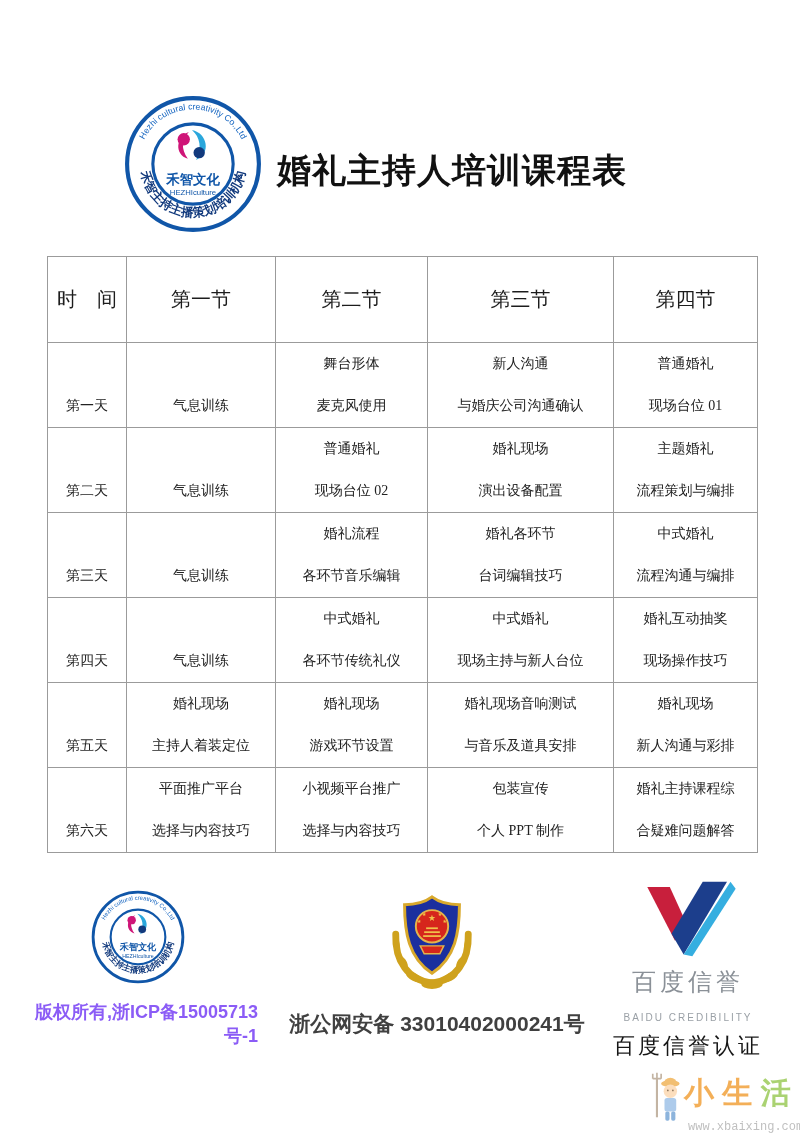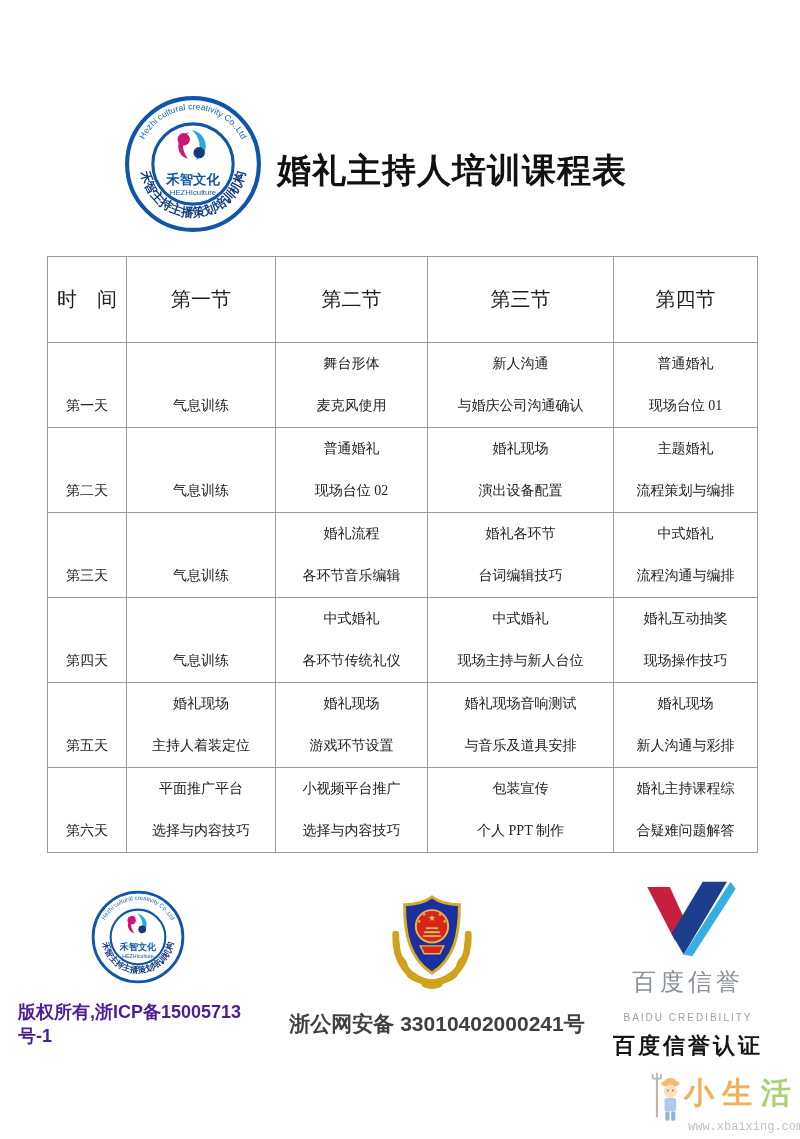--- a/index.html
+++ b/index.html
@@ -17,29 +17,29 @@
   table.course{border-collapse:collapse;table-layout:fixed;width:710px;}
   table.course td{border:1px solid #9b9b9b;padding:0;vertical-align:middle;text-align:center;}
   tr.hdr td{height:85px;font-size:20px;margin-top:48px;}
   tr.row td{height:84px;}
   .cell-lines{display:flex;flex-direction:column;height:84px;}
   .cell-lines .l1,.cell-lines .l2{flex:1;display:flex;align-items:center;justify-content:center;
       font-size:14px;color:#222;white-space:nowrap;}
   .day{font-size:19px;}
 
   
-  .copyright{position:absolute;left:18px;top:1000px;width:240px;text-align:left;
-             font-family:"Liberation Sans",sans-serif;font-weight:700;font-size:18px;color:#4c1d95;}
+  .copyright{position:absolute;left:18px;top:1000px;width:240px;text-align:right;
+             font-family:"Liberation Sans",sans-serif;font-weight:700;font-size:18px;color:#8b5cf6;}
   .police-badge{position:absolute;left:383px;top:888px;}
   .police-text{position:absolute;left:287px;top:1010px;width:300px;text-align:center;
              font-family:"Liberation Sans",sans-serif;font-weight:700;font-size:21px;color:#404040;}
   .baidu{position:absolute;left:606px;top:880px;width:164px;text-align:center;}
   .baidu-cn{font-family:"Liberation Sans",sans-serif;font-size:24px;letter-spacing:4px;color:#8a9097;margin-top:4px;}
   .baidu-en{font-family:"Liberation Sans",sans-serif;font-size:10px;letter-spacing:2px;color:#9aa0a6;margin-top:14px;}
-  .baidu-cert{font-family:"Liberation Sans",sans-serif;font-size:22px;letter-spacing:3px;color:#161616;margin-top:8px;font-weight:700;}
+  .baidu-cert{font-family:"Liberation Sans",sans-serif;font-size:22px;letter-spacing:3px;color:#161616;margin-top:8px;font-weight:400;}
 
   
   .watermark{position:absolute;left:650px;top:1072px;width:145px;opacity:.85;}
   .wm-row{display:flex;align-items:flex-start;}
   .wm-chars{font-family:"Liberation Sans",sans-serif;font-size:30px;font-weight:700;line-height:34px;margin-top:4px;}
   .wm-c0{color:#f2a23c;} .wm-c1{color:#f2a23c;} .wm-c2{color:#9ccb5a;}
   .wm-url{font-family:"Liberation Mono",monospace;font-size:12px;color:#b5b5b5;margin-left:38px;margin-top:-4px;}
 </style>
 </head>
 <body>

